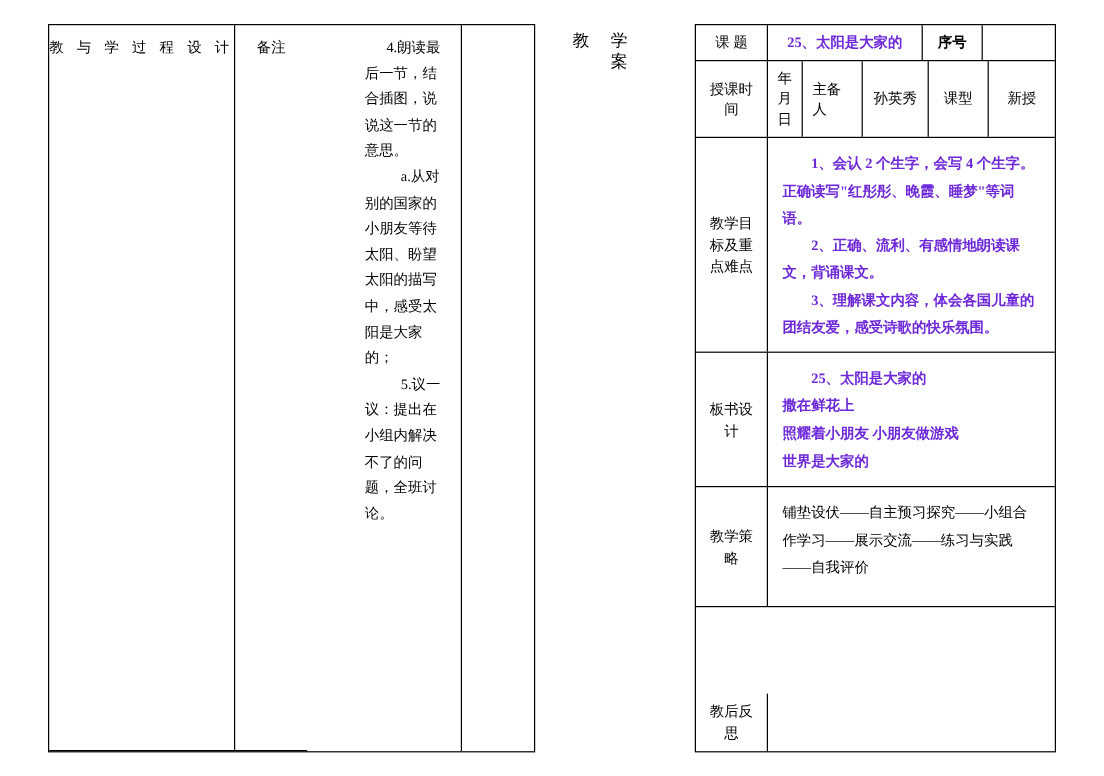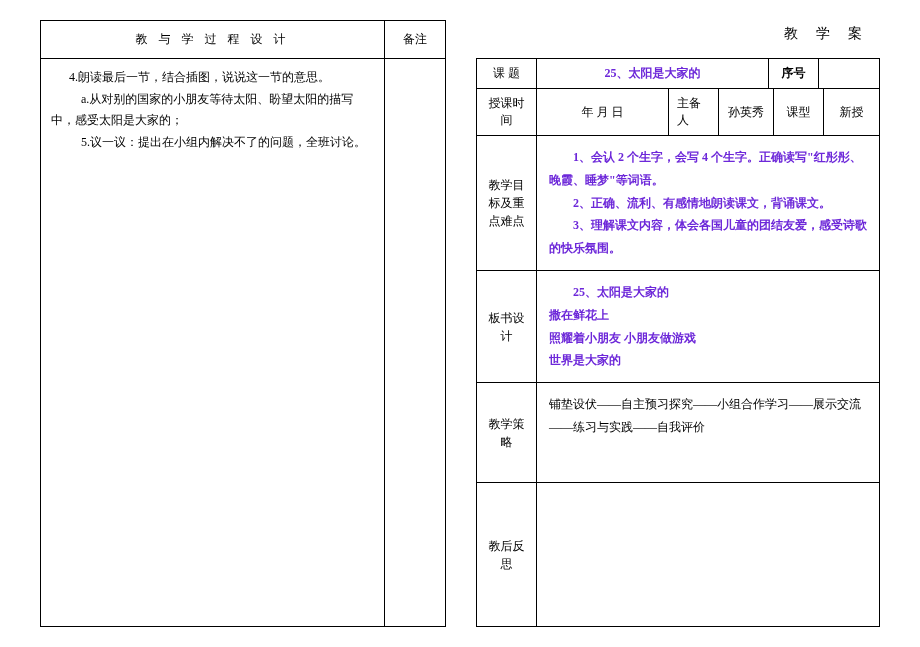--- a/index.html
+++ b/index.html
@@ -13,21 +13,22 @@
       background: #fff;
       width: 920px;
       height: 647px;
       display: flex;
       gap: 30px;
       padding: 20px 40px;
     }
     .page {
       flex: 1;
       display: flex;
-      flex-direction: column;
+      flex-direction: row;
+      gap: 38px;
     }
     .page-left {
       border: 1px solid #000;
     }
     .left-header {
       display: flex;
       border-bottom: 1px solid #000;
     }
     .left-header-main {
       flex: 1;
@@ -148,20 +149,21 @@
     }
     .row-section.board {
       min-height: 100px;
     }
     .row-section.strategy {
       min-height: 100px;
     }
     .row-section.reflect {
       flex: 1;
       min-height: 120px;
+      align-items: flex-end;
     }
     .row-section .cell-content {
       flex: 1;
       align-items: flex-start;
       padding: 10px 12px;
       line-height: 1.9;
       display: block;
     }
     .content-indent {
       text-indent: 2em;

